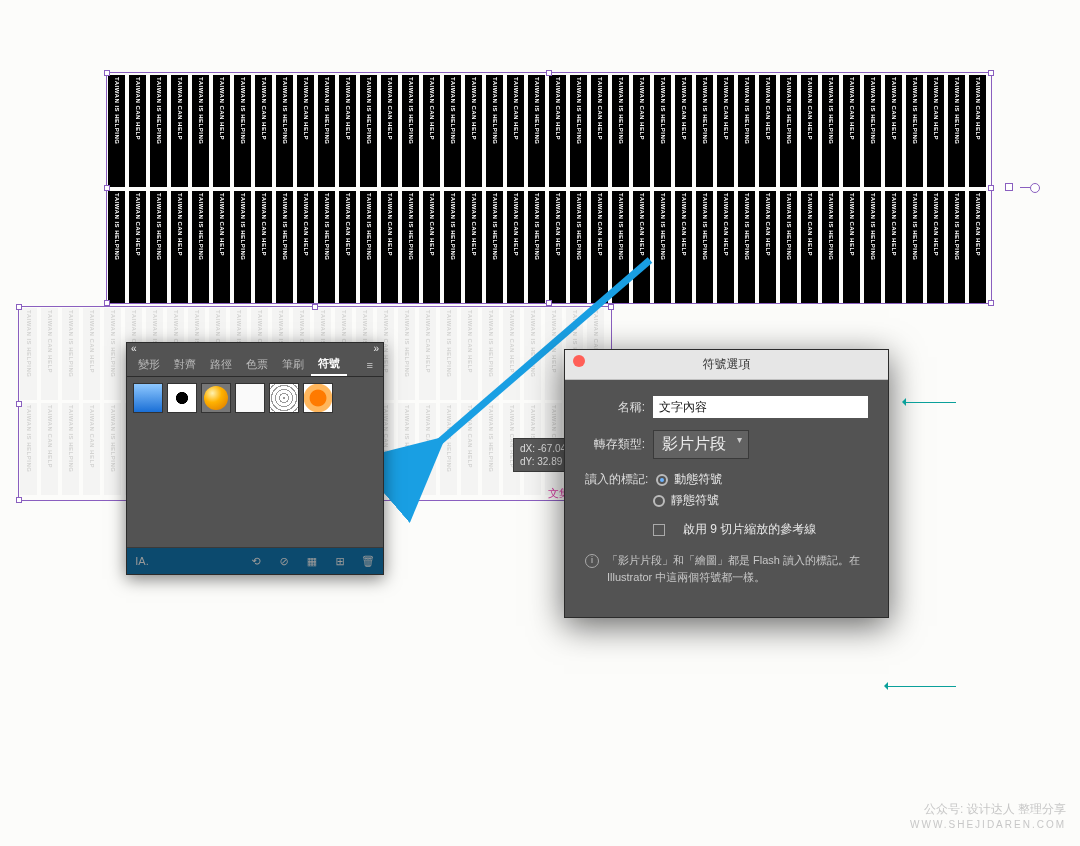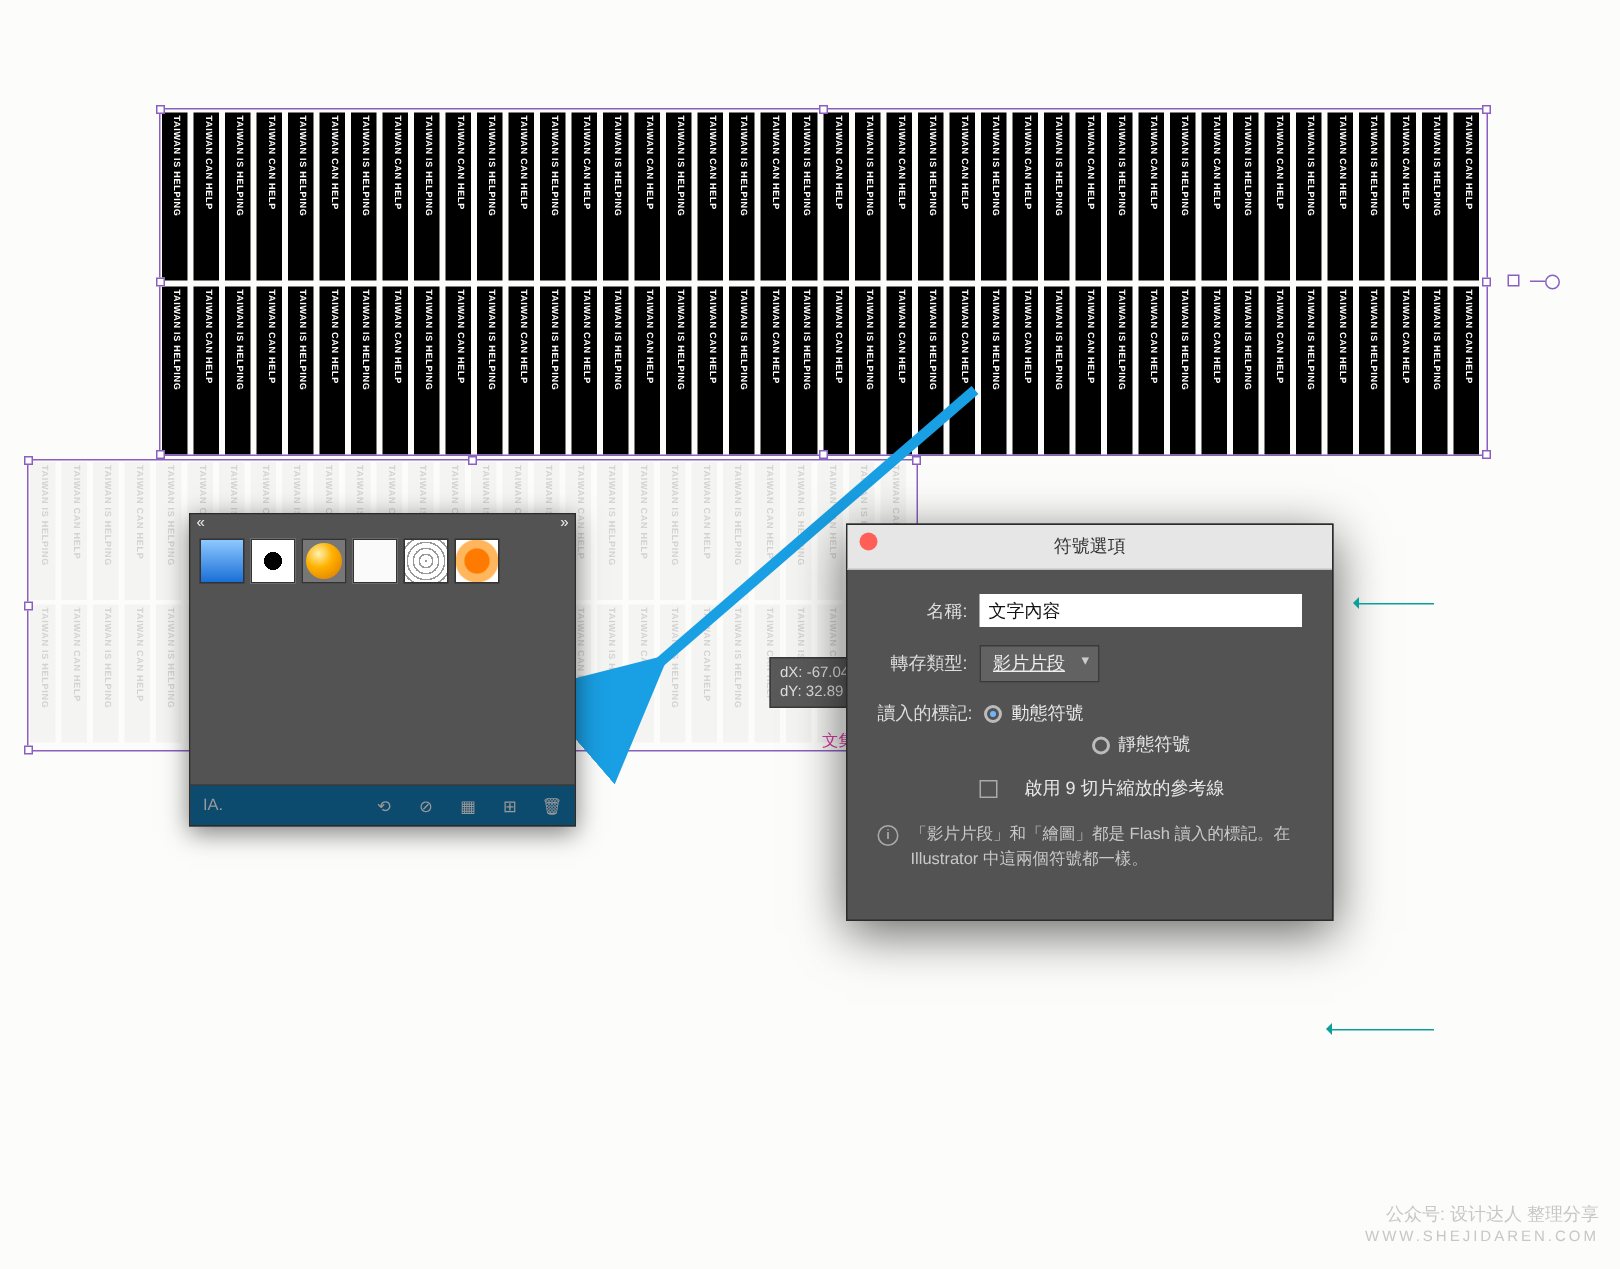--- a/index.html
+++ b/index.html
@@ -61,24 +61,24 @@
   .sym-footer .spacer { flex: 1; }
   
   
   .dialog { position: absolute; left: 564px; top: 349px; width: 325px; background: #535353; border: 1px solid #2b2b2b; box-shadow: 0 8px 32px rgba(0,0,0,0.6); color: #e8e8e8; font-size: 12px; }
   .dlg-title { background: #e6e6e6; color: #333; text-align: center; padding: 6px 0; font-size: 12px; border-bottom: 1px solid #c0c0c0; position: relative; }
   .dlg-close { position: absolute; left: 8px; top: 5px; width: 12px; height: 12px; border-radius: 50%; background: #ff5f57; cursor: pointer; }
   .dlg-body { padding: 16px 20px 14px; }
   .row { display: flex; align-items: center; margin-bottom: 12px; gap: 8px; }
   .row .lbl { min-width: 60px; text-align: right; color: #ddd; }
   .row input[type=text] { flex: 1; background: #fff; border: none; padding: 4px 6px; font-size: 12px; color: #111; }
-  .row select, .sel-fake { flex: 0 0 auto; background: #626262; border: 1px solid #3a3a3a; padding: 3px 22px 3px 8px; color: #eee; font-size: 12px; position: relative; cursor: pointer; text-decoration: underline; }
+  .row select, .sel-fake { flex: 0 0 auto; background: #626262; border: 1px solid #3a3a3a; padding: 3px 22px 3px 8px; color: #eee; font-size: 16px; position: relative; cursor: pointer; }
   .sel-fake::after { content: '▾'; position: absolute; right: 6px; top: 3px; color: #ccc; font-size: 10px; }
   .radio-group { display: flex; flex-direction: column; gap: 8px; margin-left: 68px; margin-bottom: 12px; }
-  .radio-item { display: flex; align-items: center; gap: 6px; cursor: pointer; justify-content: center; }
+  .radio-item { display: flex; align-items: center; gap: 6px; cursor: pointer; }
   .radio-dot { width: 12px; height: 12px; border-radius: 50%; border: 2px solid #bbb; display: inline-block; position: relative; }
   .radio-dot.on::after { content:''; position:absolute; left: 2px; top: 2px; width: 4px; height: 4px; background: #6db4ff; border-radius: 50%; }
   .regis-grid { display: inline-grid; grid-template: repeat(3,8px)/repeat(3,8px); gap: 1px; vertical-align: middle; }
   .regis-grid span { border: 1px solid #999; }
   .regis-grid span.c { background: #bbb; }
   .chk-row { display: flex; align-items: center; gap: 18px; margin-left: 68px; margin-bottom: 14px; cursor: pointer; }
   .chk-box { width: 12px; height: 12px; border: 1px solid #aaa; display: inline-block; }
   .info-box { display: flex; gap: 8px; color: #c8c8c8; font-size: 11px; line-height: 1.5; margin-bottom: 18px; }
   .info-box .ii { width: 14px; height: 14px; border: 1px solid #aaa; border-radius: 50%; display: flex; align-items: center; justify-content: center; font-size: 9px; flex-shrink: 0; margin-top: 2px; }
   .btn-row { display: flex; justify-content: flex-end; gap: 10px; }
@@ -573,20 +573,29 @@
         </defs>
       <line x1="230" y1="0" x2="10" y2="190" stroke="#199fe3" stroke-width="7" marker-end="url(#ah)"></line>
     </svg>
   </div>
 
   <div class="sym-panel">
     <div class="sym-titlebar">
       <span>«</span>
       <span>»</span>
     </div>
+    <div class="sym-tabs">
+      <div class="sym-tab">變形</div>
+      <div class="sym-tab">對齊</div>
+      <div class="sym-tab">路徑</div>
+      <div class="sym-tab">色票</div>
+      <div class="sym-tab">筆刷</div>
+      <div class="sym-tab active">符號</div>
+      <div class="sym-menu">≡</div>
+    </div>
     <div class="sym-swatches">
       <div class="swatch sw-grad"></div>
       <div class="swatch sw-ink"></div>
       <div class="swatch">
           <div class="sw-ball" style="width:24px;height:24px"></div>
         </div>
       <div class="swatch sw-white"></div>
       <div class="swatch sw-net"></div>
       <div class="swatch sw-flower"></div>
     </div>

